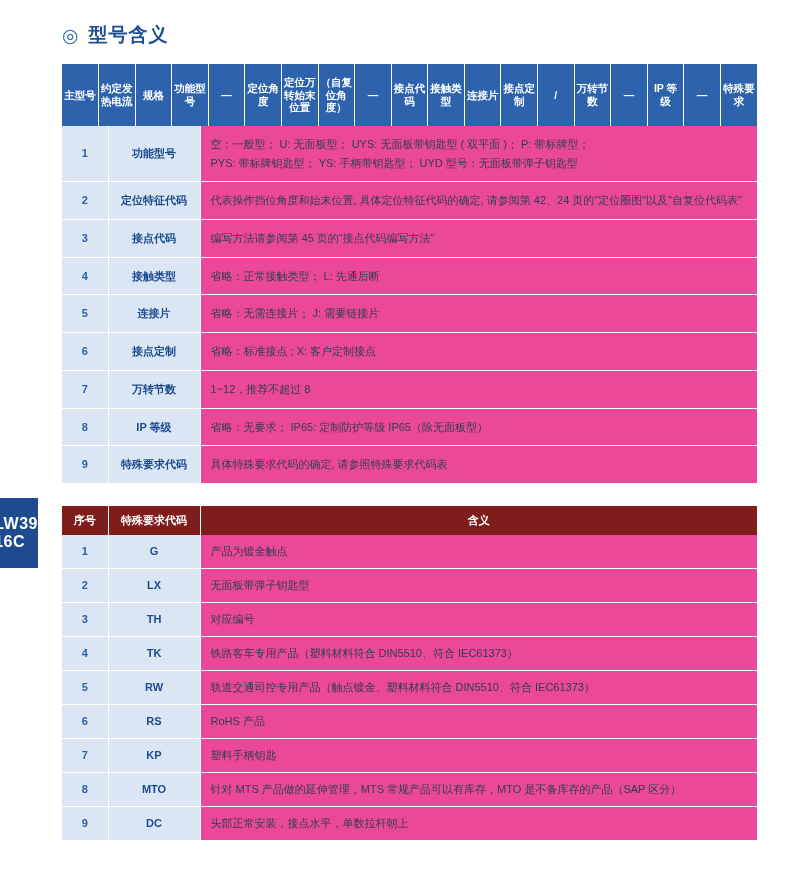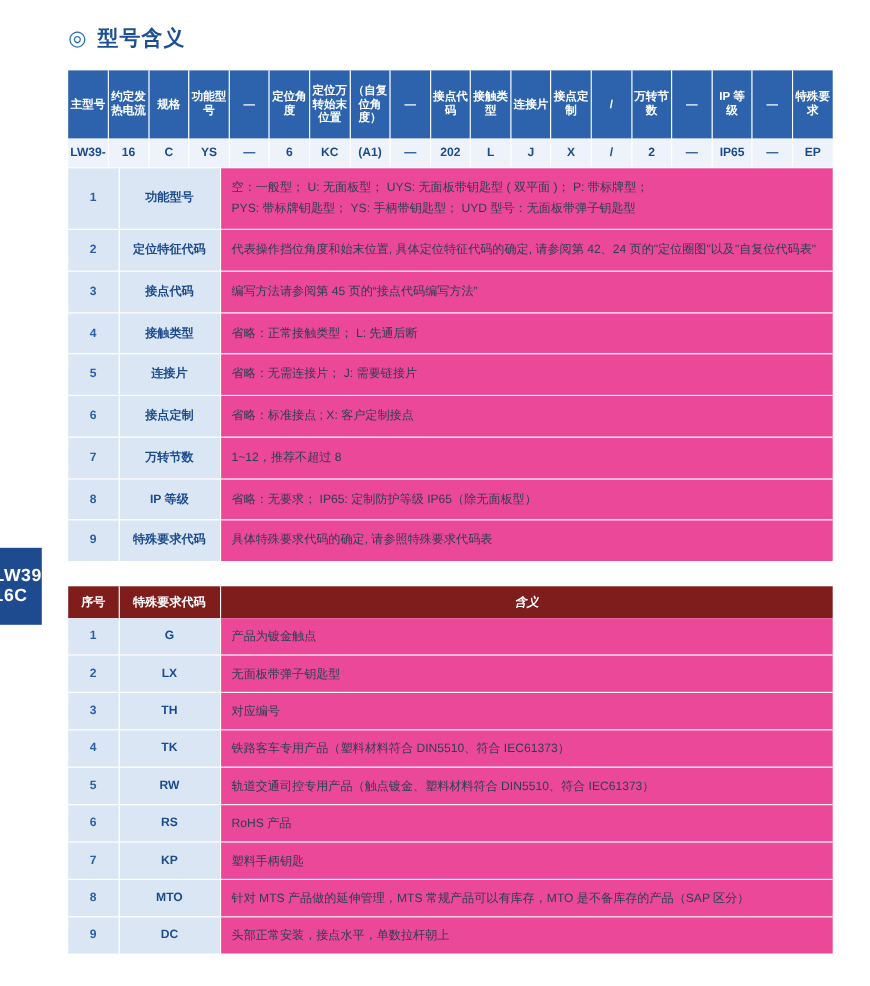--- a/index.html
+++ b/index.html
@@ -119,21 +119,21 @@
   .sp-table { table-layout: fixed; }
   .sp-table th {
     background: #7f1d1d;
     color: #fff;
     font-size: 11px;
     font-weight: bold;
     padding: 7px 4px;
     border-right: 1px solid #ffffff;
     text-align: center;
   }
-  .sp-table th:last-child { border-right: none; font-style: italic; }
+  .sp-table th:last-child { border-right: none; }
   .sp-table td {
     border-bottom: 1px solid #ffffff;
     border-right: 1px solid #ffffff;
     font-size: 11px;
     padding: 9px 10px;
     vertical-align: middle;
   }
   .sp-table td.num {
     width: 46px;
     background: #dbe6f5;
@@ -188,41 +188,20 @@
         <th>接点定制</th>
         <th>/</th>
         <th>万转节数</th>
         <th>—</th>
         <th>IP 等级</th>
         <th>—</th>
         <th>特殊要求</th>
       </tr>
     </thead>
     <tbody>
-      <tr class="row-values">
-        <td class="first">LW39-</td>
-        <td>16</td>
-        <td>C</td>
-        <td>YS</td>
-        <td>—</td>
-        <td>6</td>
-        <td>KC</td>
-        <td>(A1)</td>
-        <td>—</td>
-        <td>202</td>
-        <td>L</td>
-        <td>J</td>
-        <td>X</td>
-        <td>/</td>
-        <td>2</td>
-        <td>—</td>
-        <td>IP65</td>
-        <td>—</td>
-        <td>EP</td>
-      </tr>
     </tbody>
   </table>
 
   <table class="exp-table">
     <colgroup>
         <col class="col-num">
         <col class="col-code">
         <col>
       </colgroup>
     <tbody>

